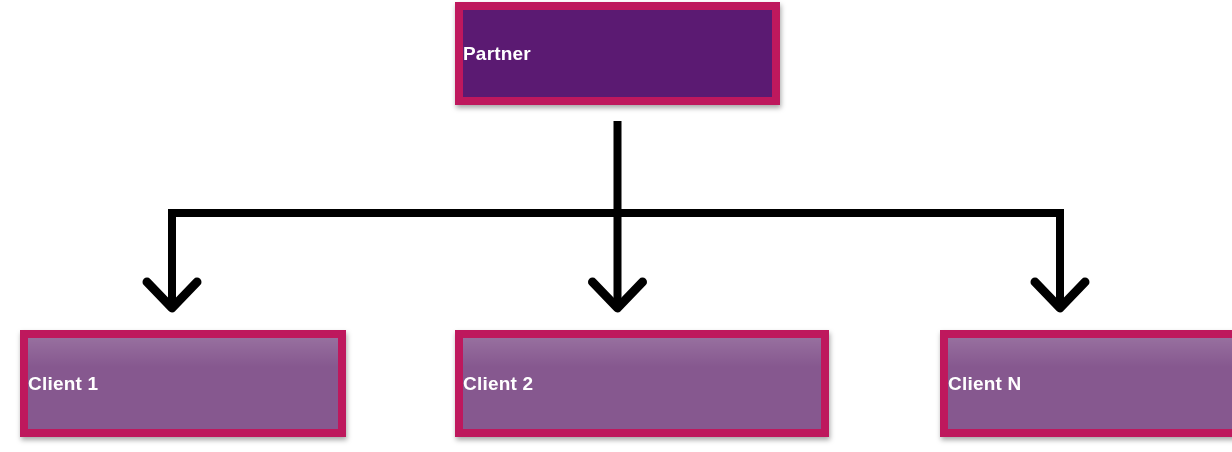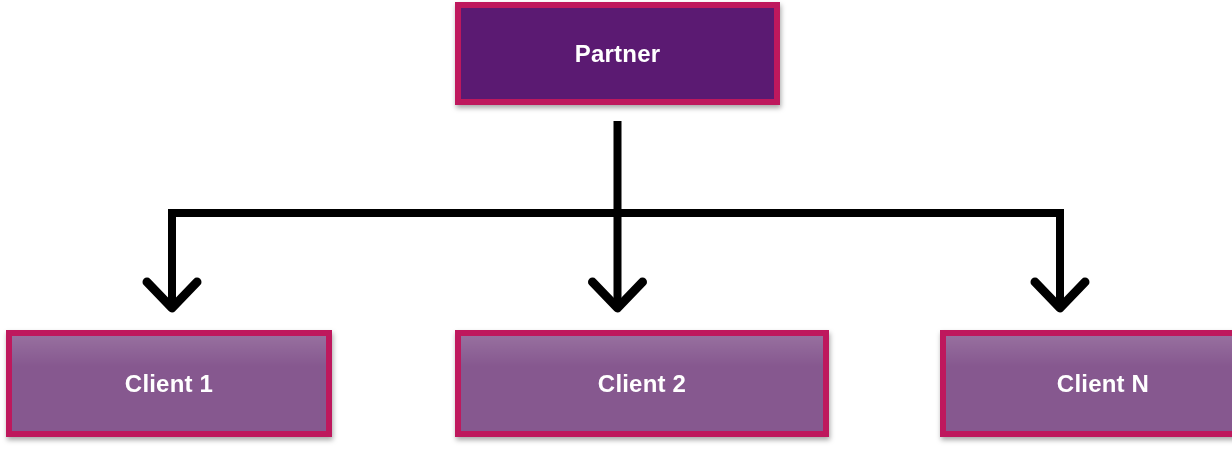--- a/index.html
+++ b/index.html
@@ -19,44 +19,44 @@
     position: absolute;
     left: 0;
     top: 0;
     width: 1232px;
     height: 452px;
     pointer-events: none;
   }
   .node {
     position: absolute;
     box-sizing: border-box;
-    border: 6px solid #be185d;
+    border: 8px solid #be185d;
     display: flex;
     align-items: center;
-    justify-content: center;
+    justify-content: flex-start;
     color: #ffffff;
     font-weight: 700;
-    font-size: 24px;
+    font-size: 19px;
     letter-spacing: 0.2px;
     box-shadow: 1px 3px 5px rgba(0, 0, 0, 0.35);
   }
   .node-partner {
     left: 455px;
     top: 2px;
     width: 325px;
     height: 103px;
     background-color: #5b1a72;
   }
   .node-client {
     top: 330px;
     height: 107px;
     background-color: #86588f;
     background-image: linear-gradient(rgba(255,255,255,0.14), rgba(255,255,255,0) 32%);
   }
-  .node-client-1 { left: 6px;   width: 326px; }
+  .node-client-1 { left: 20px;   width: 326px; }
   .node-client-2 { left: 455px; width: 374px; }
   .node-client-n { left: 940px; width: 326px; }
   .node-label {
     display: inline-block;
   }
 </style>
 </head>
 <body>
 
 <div class="canvas">

